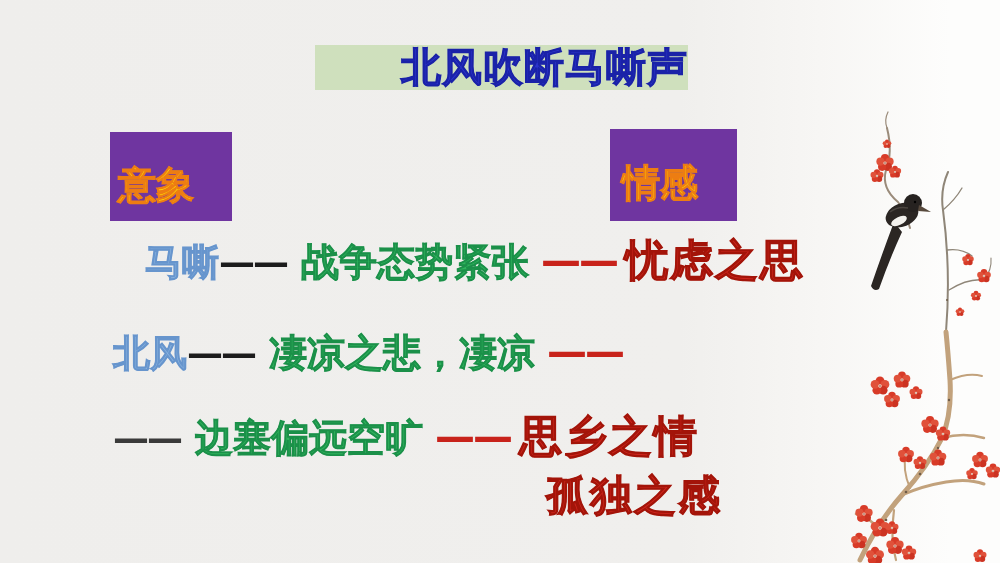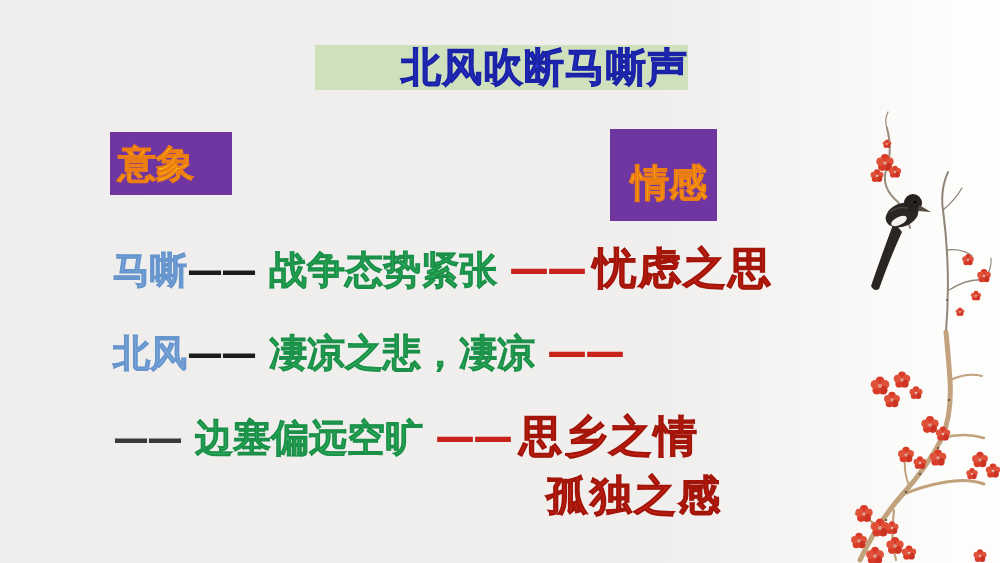--- a/index.html
+++ b/index.html
@@ -26,35 +26,35 @@
     font-size: 40px; color: #2b34cb; letter-spacing: 1px;
     -webkit-text-stroke: 1px #1a22a8;
     white-space: nowrap;
   }
 
   
   .hdr {
     position: absolute; background: #6f35a0;
     display: flex; align-items: flex-end;
   }
-  .hdr-imagery { left: 110px; top: 132px; width: 122px; height: 63px; padding: 12px 0 10px 8px; align-items: center; }
-  .hdr-emotion { left: 610px; top: 129px; width: 107px; height: 92px; padding: 0 0 12px 21px; }
+  .hdr-imagery { left: 110px; top: 132px; width: 122px; height: 89px; padding: 12px 0 10px 8px; }
+  .hdr-emotion { left: 610px; top: 129px; width: 127px; height: 92px; padding: 0 0 12px 12px; }
   .hdr .hdr-text {
     font-size: 38px; color: #ffe600;
     -webkit-text-stroke: 1px #ed7d12;
     white-space: nowrap;
   }
 
   
   .map-row {
     position: absolute; left: 113px;
     display: flex; align-items: baseline;
     white-space: nowrap;
   }
-  .row-1 { top: 240px; }
+  .row-1 { top: 232px; margin-left: 32px; }
   .row-2 { top: 328px; }
   .row-3 { top: 408px; }
 
   .image-term {
     font-size: 37px; color: #8ab4e0;
     -webkit-text-stroke: 1px #6795cd;
   }
   .dash-black {
     font-size: 36px; color: #1c1c1c; letter-spacing: -2px;
   }

